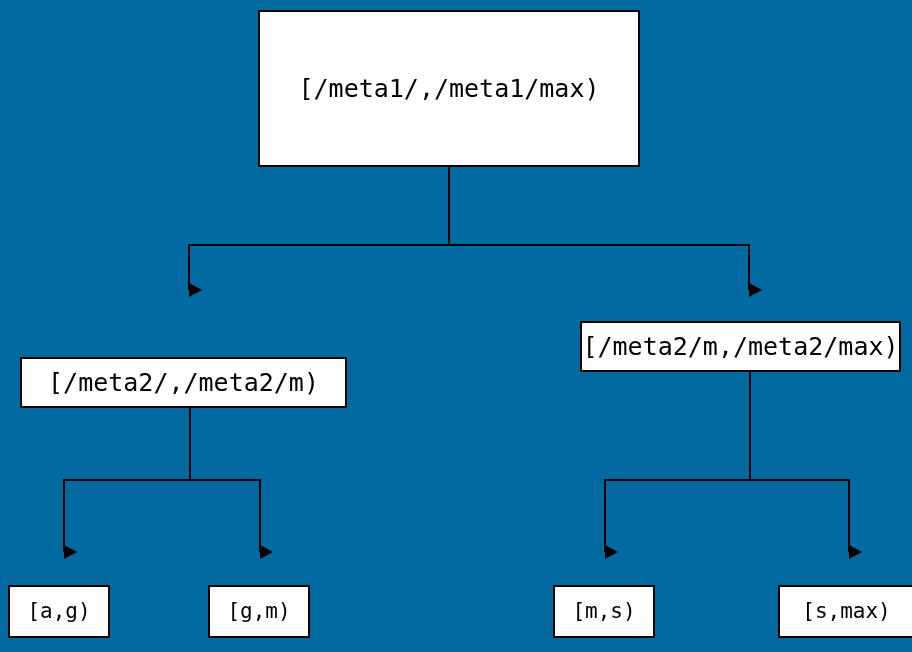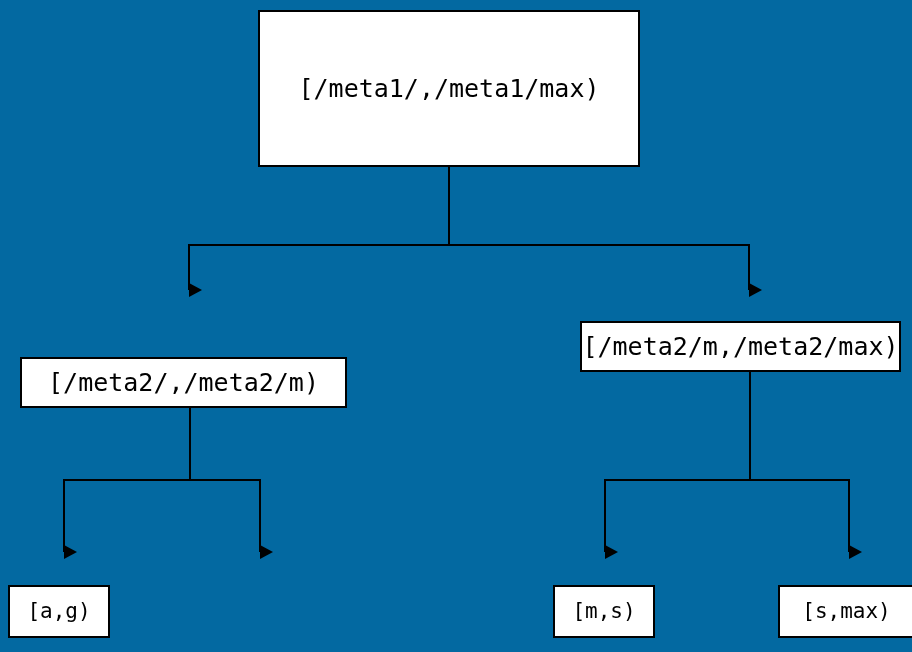--- a/index.html
+++ b/index.html
@@ -90,20 +90,23 @@
   </div>
 
   <div class="node node-mid" style="left:580px; top:321px; width:321px; height:51px;">
     <span class="node-label">[/meta2/m,/meta2/max)</span>
   </div>
 
   <div class="node node-leaf" style="left:8px; top:585px; width:102px; height:53px;">
     <span class="node-label">[a,g)</span>
   </div>
 
+  <div class="node node-leaf" style="left:208px; top:585px; width:102px; height:53px;">
+    <span class="node-label">[g,m)</span>
+  </div>
 
   <div class="node node-leaf" style="left:553px; top:585px; width:102px; height:53px;">
     <span class="node-label">[m,s)</span>
   </div>
 
   <div class="node node-leaf" style="left:778px; top:585px; width:137px; height:53px;">
     <span class="node-label">[s,max)</span>
   </div>
 
 </div>

